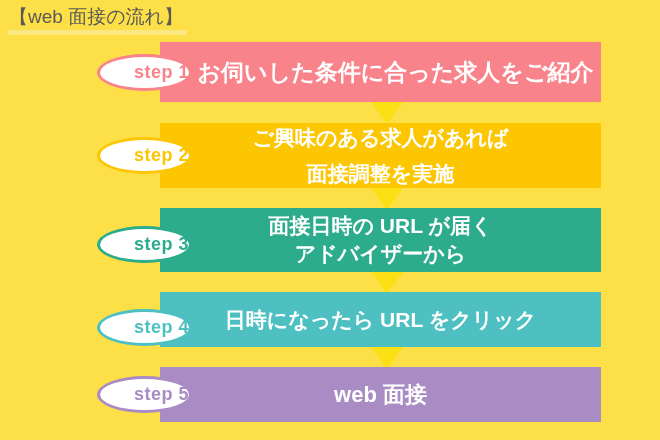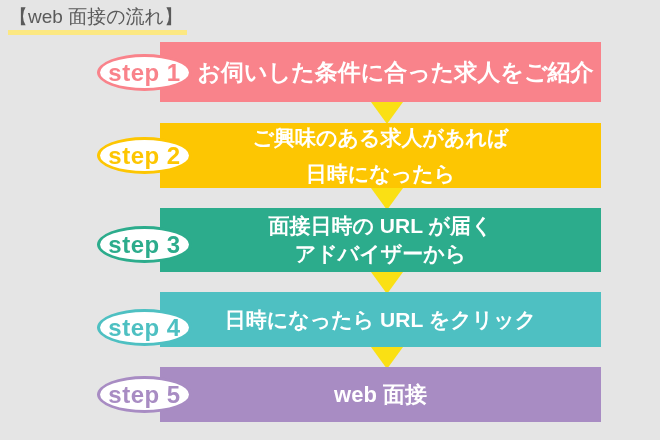--- a/index.html
+++ b/index.html
@@ -1,35 +1,35 @@
 <!DOCTYPE html>
 <html><head>
 <meta charset="utf-8">
 <style>
   html,body { margin:0; padding:0; background:#fff; }
   .canvas {
-    position:relative; width:660px; height:440px; background:#e5e5e5;
+    position:relative; width:660px; height:440px; background:#fde047;
     font-family:"Liberation Sans","DejaVu Sans",sans-serif; overflow:hidden;
   }
   .title {
     position:absolute; left:8px; top:4px; margin:0;
     font-size:19px; font-weight:400; line-height:26px;
     display:inline-block; border-bottom:5px solid; padding:0 4px 0 1px;
   }
   .bar {
     position:absolute; left:160px; width:441px; box-sizing:border-box;
     display:flex; flex-direction:column; align-items:center; justify-content:center;
     color:#ffffff; font-weight:700; text-align:right;
   }
   .bar-line:empty { display:none; }
   .oval {
     position:absolute; left:97px; width:95px; height:37px; box-sizing:border-box;
     background:#ffffff; border:3px solid; border-radius:50%;
-    display:flex; align-items:center; justify-content:center;
-    font-weight:700; font-size:24px; letter-spacing:0.5px; white-space:nowrap;
+    display:flex; align-items:center; justify-content:flex-end;
+    font-weight:700; font-size:18px; letter-spacing:0.5px; white-space:nowrap;
   }
   .arrow {
     position:absolute; left:371px; width:0; height:0;
     border-left:16px solid transparent; border-right:16px solid transparent;
     border-top-width:22px; border-top-style:solid;
   }
   
   .s1 .bar { top:42px;  height:60px; font-size:23px; padding-left:30px; }
   .s1 .oval { top:54px; }
   .s2 .bar { top:123px; height:65px; font-size:21px; line-height:28px;gap:8px; }
@@ -57,21 +57,21 @@
     <div class="oval" style="border-color: rgb(249, 131, 139); color: rgb(249, 131, 139);">
       <span>step 1</span>
     </div>
   </div>
 
   <div class="arrow a1" style="border-top-color: rgb(250, 224, 20);"></div>
 
   <div class="step s2">
     <div class="bar" style="background: rgb(253, 198, 2);">
       <span class="bar-line">ご興味のある求人があれば</span>
-      <span class="bar-line">日時になったら</span>
+      <span class="bar-line">面接調整を実施</span>
     </div>
     <div class="oval" style="border-color: rgb(253, 198, 2); color: rgb(253, 198, 2);">
       <span>step 2</span>
     </div>
   </div>
 
   <div class="arrow a2" style="border-top-color: rgb(250, 224, 20);"></div>
 
   <div class="step s3">
     <div class="bar" style="background: rgb(44, 172, 140);">

